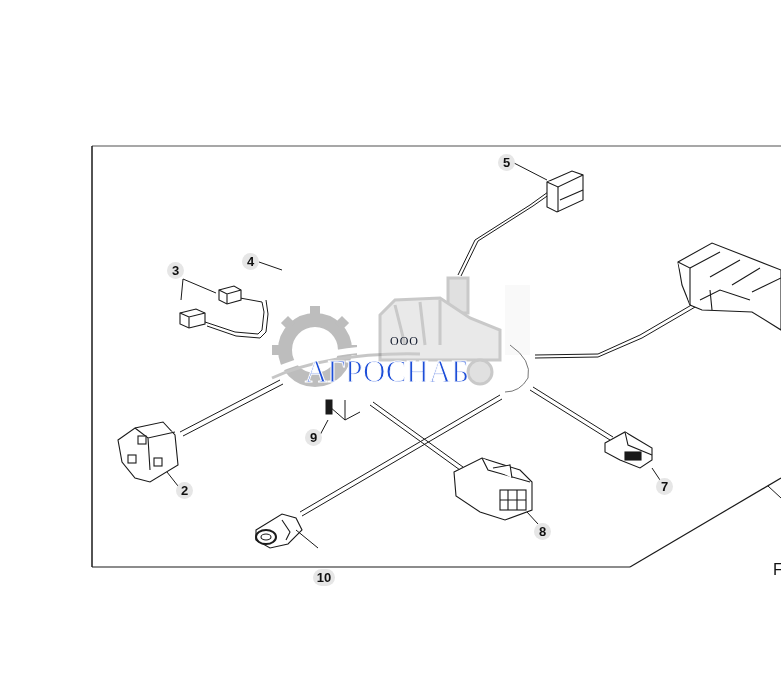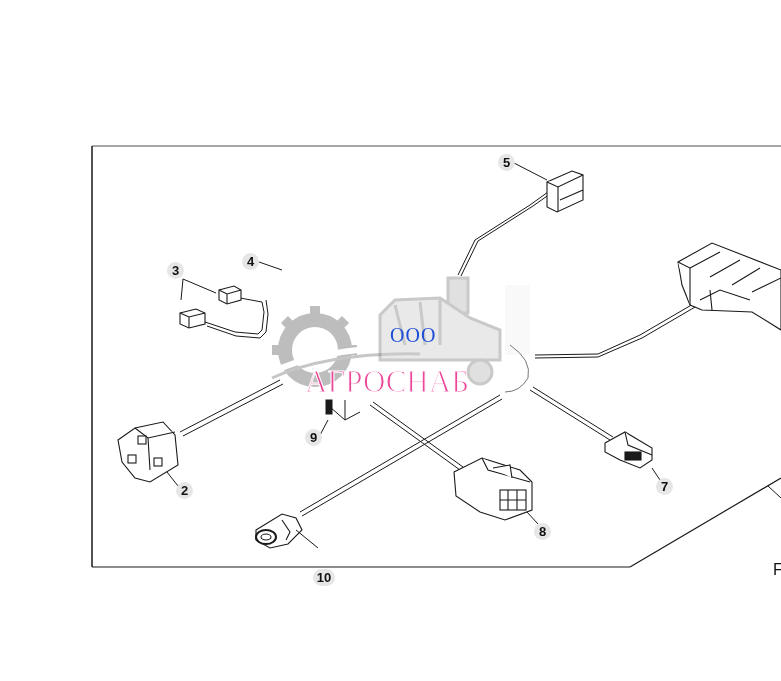--- a/index.html
+++ b/index.html
@@ -3,22 +3,22 @@
   <meta charset="utf-8">
   <style>
     html, body { margin: 0; padding: 0; background: #ffffff; }
     body { width: 781px; height: 681px; position: relative; overflow: hidden;
            font-family: "Liberation Sans", sans-serif; }
     #stage { position: absolute; left: 0; top: 0; width: 781px; height: 681px; }
     .callout { position: absolute; width: 17px; height: 17px; border-radius: 50%;
                background: #e6e6e6; color: #111; font-weight: bold; font-size: 13px;
                line-height: 17px; text-align: center; font-family: "Liberation Sans", sans-serif; }
     .wm { position: absolute; font-family: "Liberation Serif", serif; color: #9a9a9a; }
-    .wm-ooo { left: 390px; top: 324px; font-size: 20px; letter-spacing: 1px; color: #1d4ed8; }
-    .wm-name { left: 305px; top: 364px; font-size: 31px; letter-spacing: 0px; color: #ec4899;
+    .wm-ooo { left: 390px; top: 334px; font-size: 12px; letter-spacing: 1px; color: #0f172a; }
+    .wm-name { left: 305px; top: 354px; font-size: 31px; letter-spacing: 0px; color: #1d4ed8;
                -webkit-text-stroke: 1px #ffffff; }
     .frame-label { position: absolute; left: 773px; top: 561px; font-size: 16px; color: #111; }
   </style>
 </head>
 <body>
 
 <div id="stage">
   <svg width="781" height="681" viewBox="0 0 781 681" xmlns="http://www.w3.org/2000/svg">
 
     <g fill="none">

